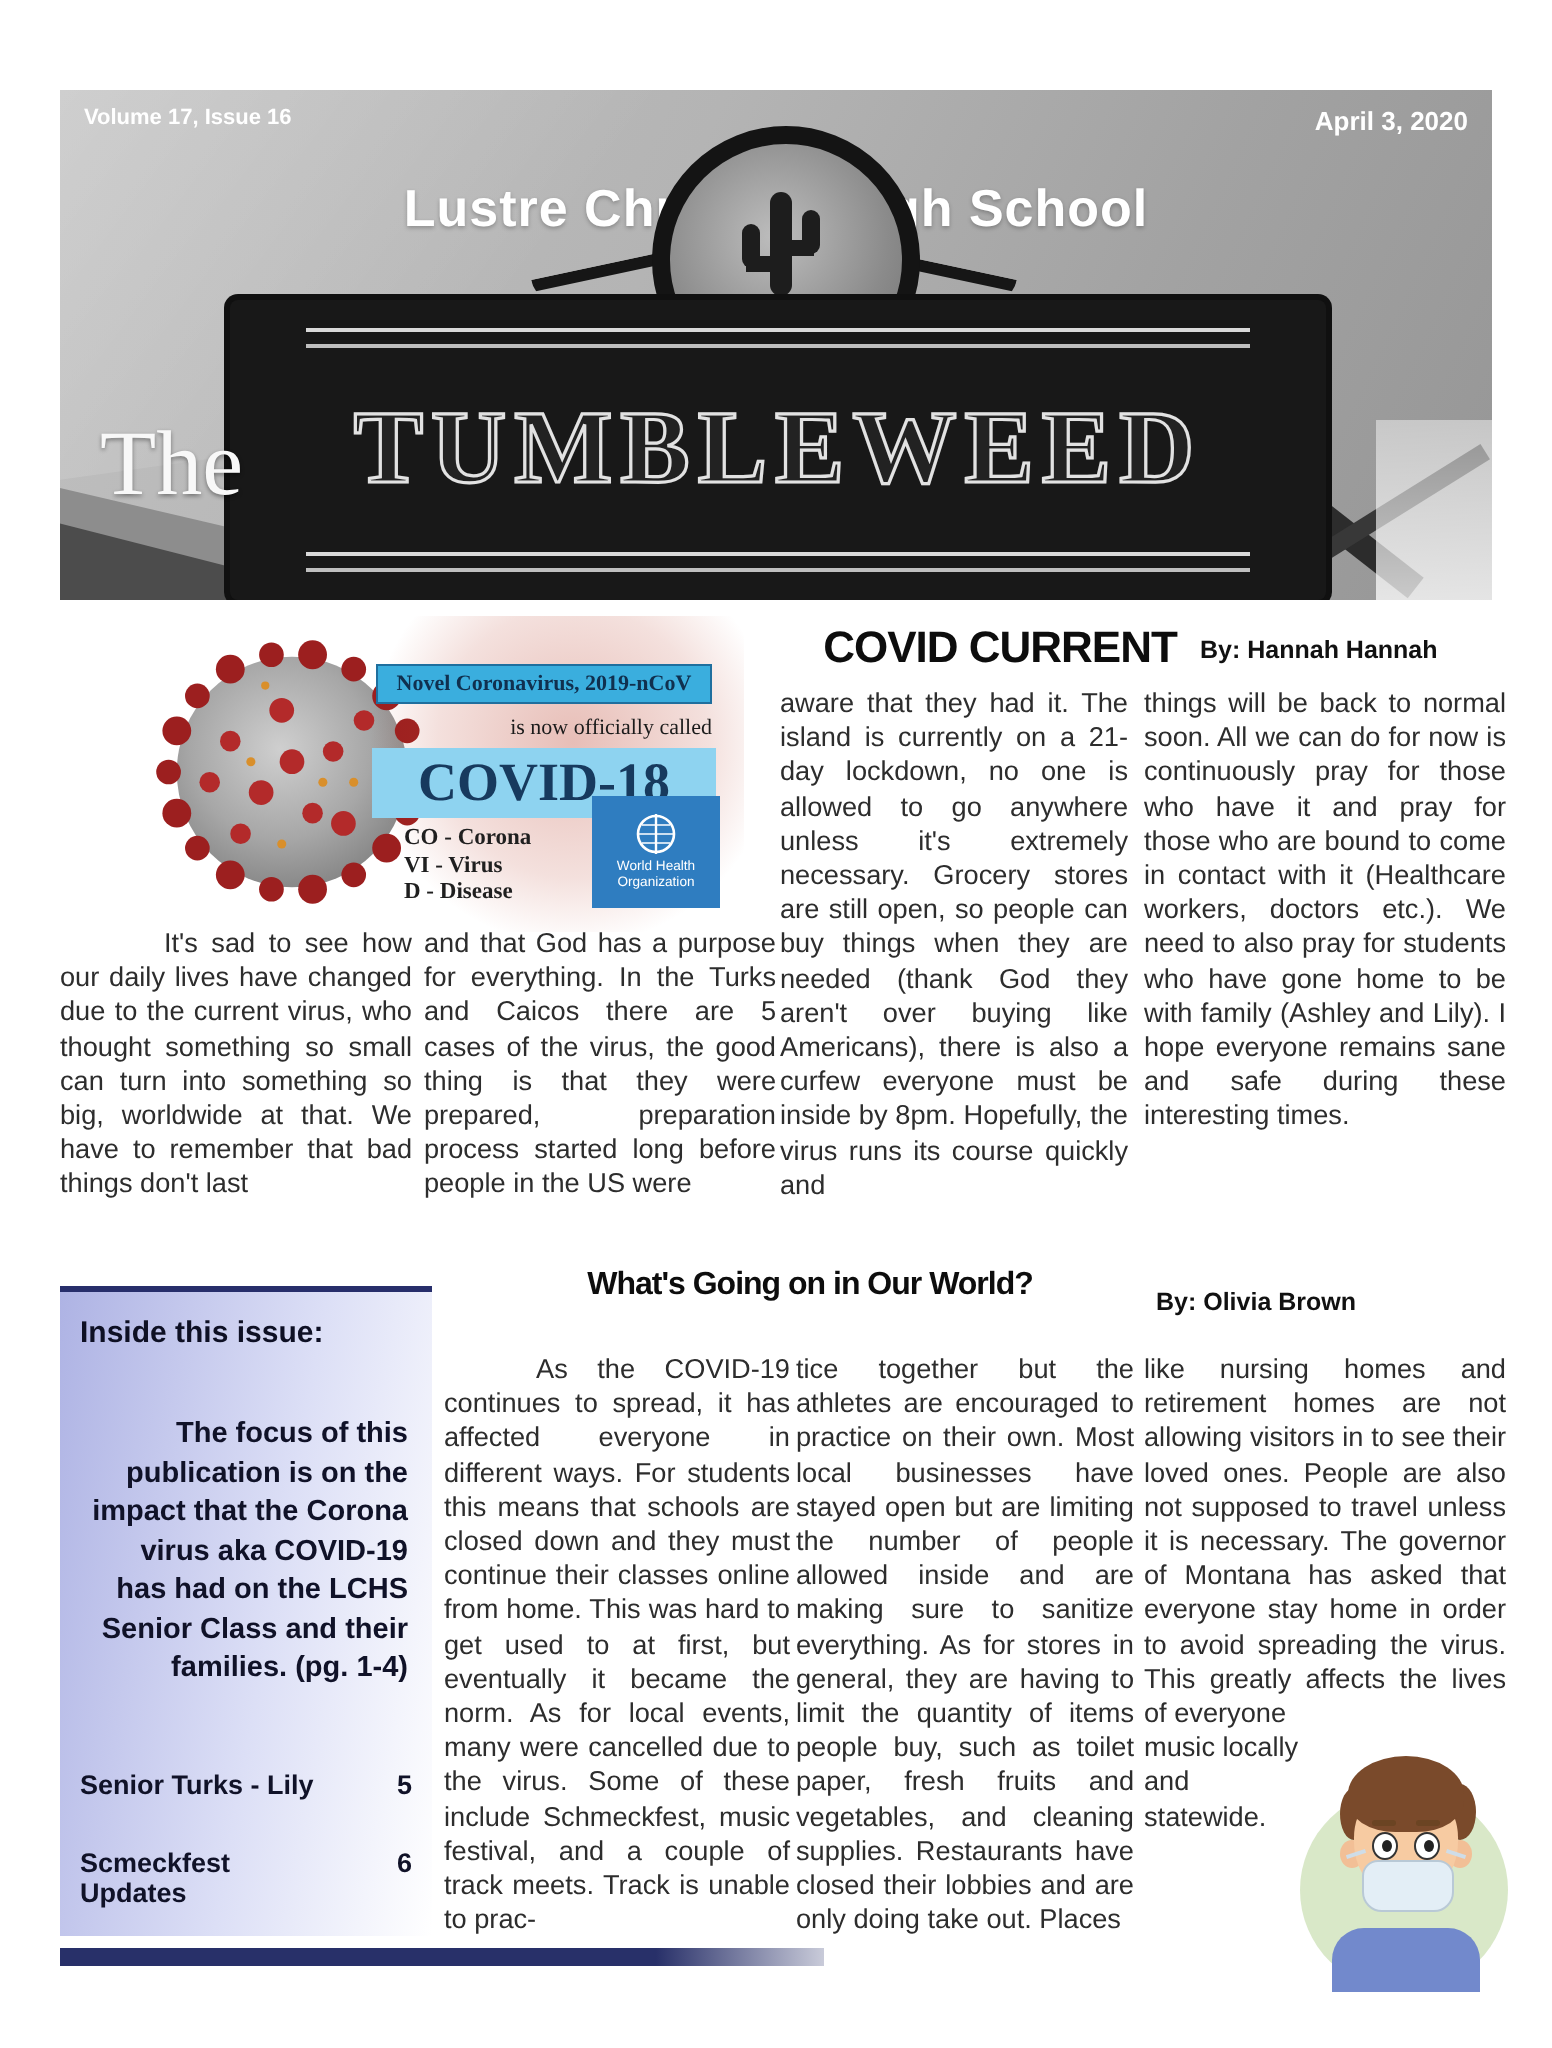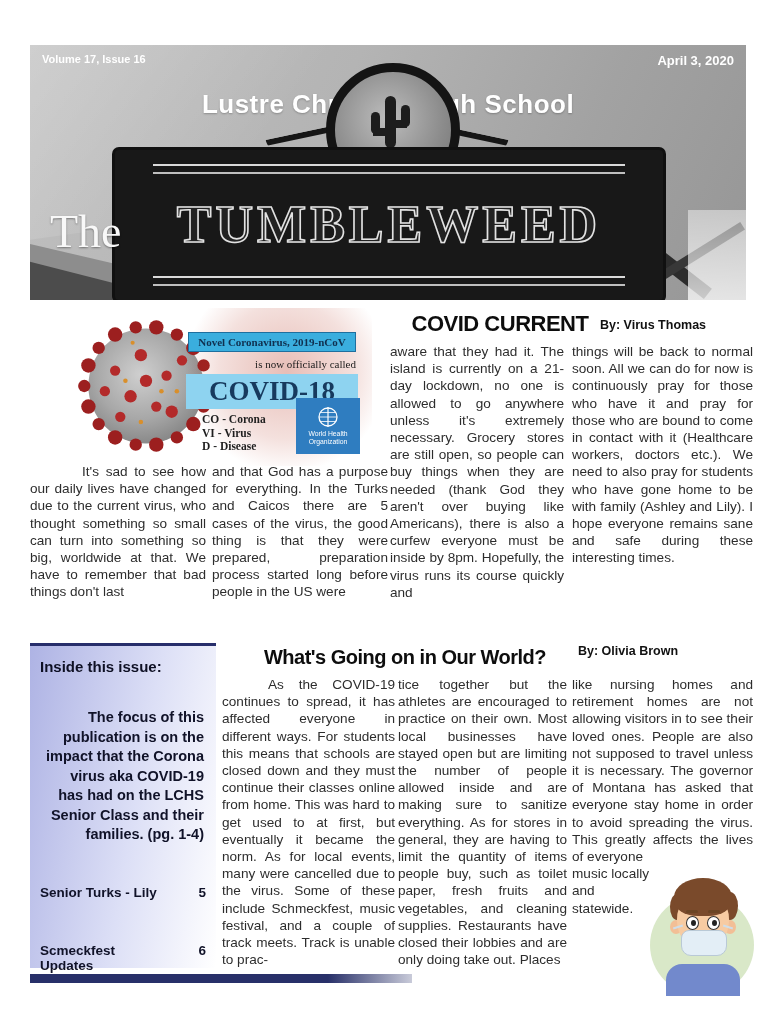--- a/index.html
+++ b/index.html
@@ -47,21 +47,21 @@
             letter-spacing:4px;color:#222222;-webkit-text-stroke:1.6px #e2e2e2;
             text-shadow:0 0 1px #cfcfcf;white-space:nowrap;}
   .m-the{position:absolute;left:20px;top:160px;font-family:"Liberation Serif",serif;
             font-size:46px;color:#f8f8f8;text-shadow:0 1px 2px rgba(0,0,0,.4);}
 
   
   .a1-title{position:absolute;left:400px;top:311px;width:200px;text-align:center;
             font-weight:800;font-size:22px;letter-spacing:-.5px;color:#0d0d0d;}
   .a1-byline{position:absolute;left:600px;top:318px;font-weight:700;font-size:12.5px;color:#111;}
   .a2-title{position:absolute;left:240px;top:634px;width:330px;text-align:center;
-            font-weight:800;font-size:20px;letter-spacing:-.5px;color:#0d0d0d;margin-top:12px;}
+            font-weight:800;font-size:16px;letter-spacing:-.5px;color:#0d0d0d;}
   .a2-byline{position:absolute;left:578px;top:644px;font-weight:700;font-size:12.5px;color:#111;}
 
   
   .virus{position:absolute;left:60px;top:314px;width:172px;height:144px;}
 
   
   .infographic{position:absolute;left:188px;top:318px;width:168px;height:138px;}
   .ig-watermark{position:absolute;left:-6px;top:-10px;width:190px;height:158px;
             background:radial-gradient(circle at 55% 40%,rgba(186,64,44,.34),rgba(186,64,44,.16) 48%,transparent 72%);}
   .ig-banner1{position:absolute;left:0;top:14px;width:100%;box-sizing:border-box;background:#3aaede;
@@ -163,21 +163,21 @@
     <div class="m-board">
       <div class="m-rule"></div>
       <div class="m-title">TUMBLEWEED</div>
       <div class="m-rule"></div>
     </div>
 
     <div class="m-the">The</div>
   </div>
 
   <div class="a1-title">COVID CURRENT</div>
-  <div class="a1-byline">By:  Virus Thomas</div>
+  <div class="a1-byline">By:  Hannah Hannah</div>
 
   <svg class="virus" viewBox="0 0 150 140">
     <defs>
       <radialGradient id="coreG" cx="45%" cy="40%" r="65%">
         <stop offset="0%" stop-color="#cfcfcf"></stop>
           <stop offset="60%" stop-color="#a7a7a7"></stop>
         <stop offset="100%" stop-color="#828282"></stop>
       </radialGradient>
     </defs>
     <circle cx="75" cy="70" r="56" fill="url(#coreG)"></circle>
@@ -247,21 +247,21 @@
   <div class="col a1c3">aware that they had it. The island is currently on a 21-day lockdown, no one is allowed to go anywhere unless it's extremely necessary. Grocery stores are still open, so people can buy things when they are needed (thank God they aren't over buying like Americans), there is also a curfew everyone must be inside by 8pm. Hopefully, the virus runs its course quickly and</div>
   <div class="col a1c4">things will be back to normal soon. All we can do for now is continuously pray for those who have it and pray for those who are bound to come in contact with it (Healthcare workers, doctors etc.). We need to also pray for students who have gone home to be with family (Ashley and Lily).  I hope everyone remains sane and safe during these interesting times.</div>
 
   <div class="sidebar">
     <div class="sb-head">Inside this issue:</div>
     <div class="sb-blurb">The focus of this publication is on the impact that the Corona virus aka COVID-19 has had on the LCHS Senior Class and their families. (pg. 1-4)</div>
     <div class="sb-item" style="top:239px;">
       <span>Senior Turks - Lily</span>
       <span>5</span>
     </div>
-    <div class="sb-item" style="top:297px;gap:36px;">
+    <div class="sb-item" style="top:278px;gap:36px;">
       <span>Scmeckfest Updates</span>
       <span>6</span>
     </div>
   </div>
 
   <div class="a2-title">What's Going on in Our World?</div>
   <div class="a2-byline">By:  Olivia Brown</div>
 
   <div class="col a2c1">As the COVID-19 continues to spread, it has affected everyone in different ways. For students this means that schools are closed down and they must continue their classes online from home. This was hard to get used to at first, but eventually it became the norm. As for local events, many were cancelled due to the virus. Some of these include Schmeckfest, music festival, and a couple of track meets. Track is unable to prac-</div>
   <div class="col a2c2">tice together but the athletes are encouraged to practice on their own. Most local businesses have stayed open but are limiting the number of people allowed inside and are making sure to sanitize everything. As for stores in general, they are having to limit the quantity of items people buy, such as toilet paper, fresh fruits and vegetables, and cleaning supplies. Restaurants have closed their lobbies and are only doing take out. Places</div>

